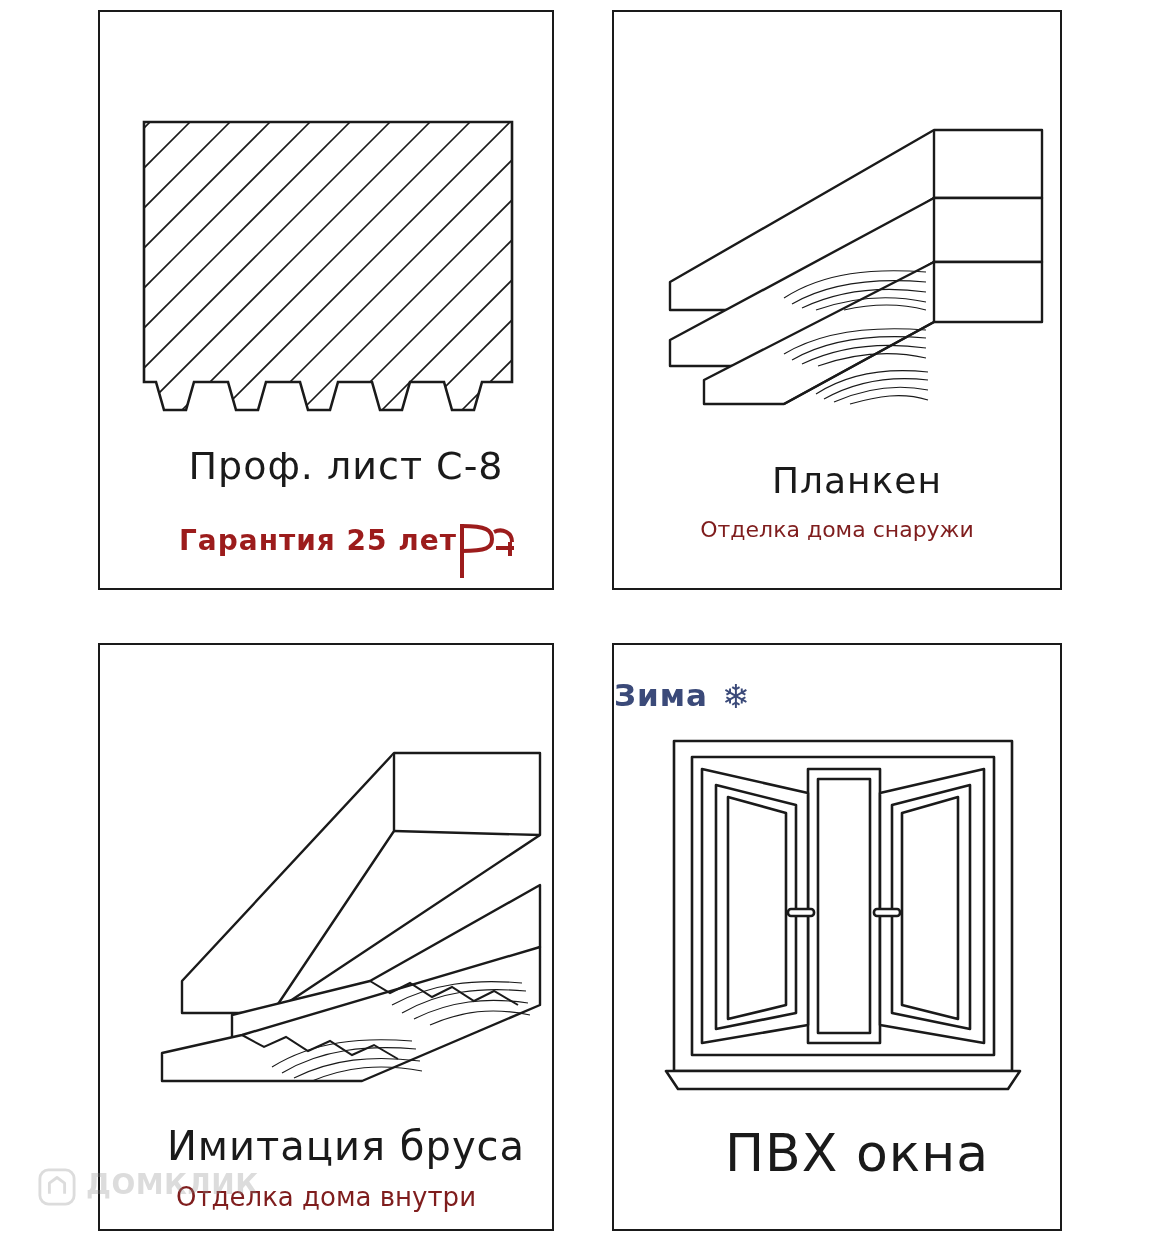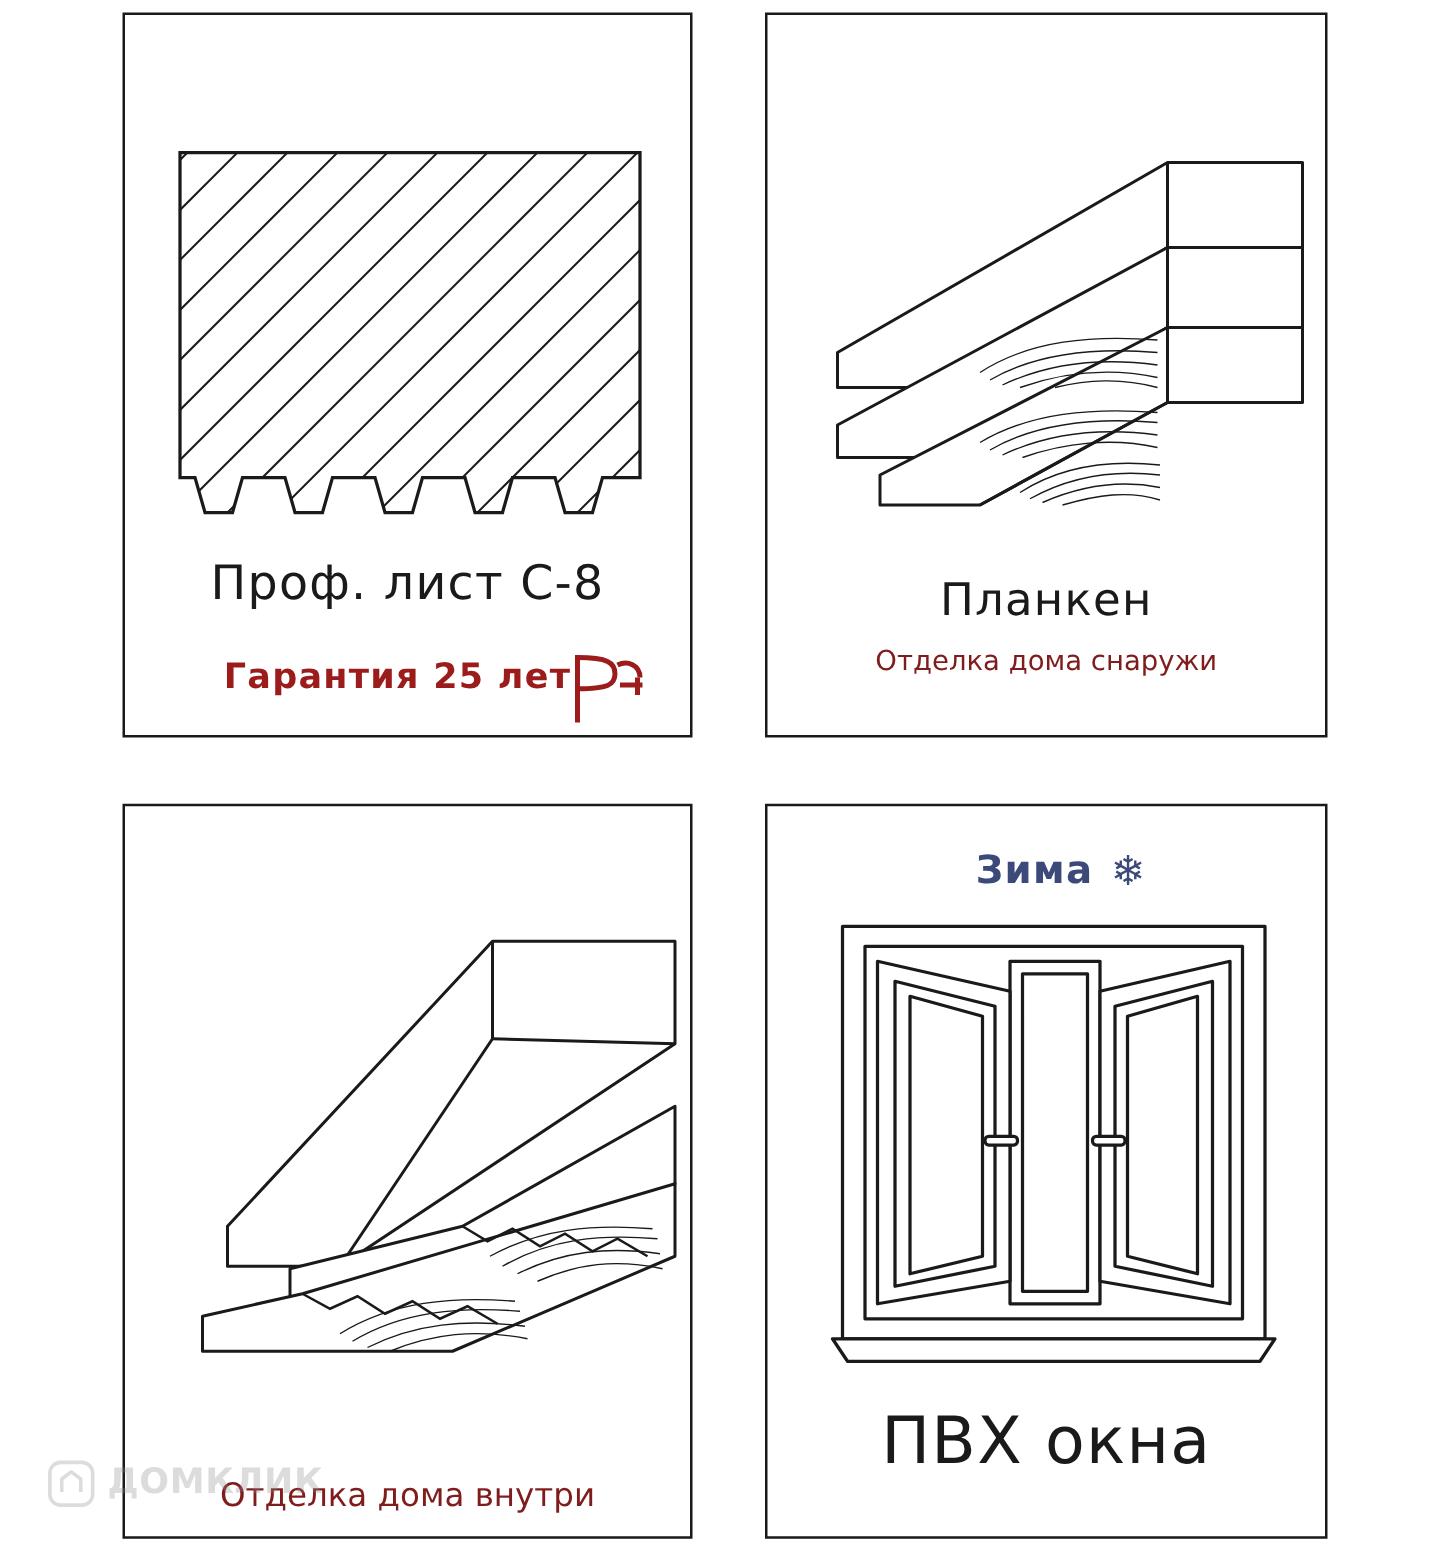--- a/index.html
+++ b/index.html
@@ -9,21 +9,21 @@
   #card-prof{left:98px;top:10px;width:456px;height:580px;}
   #card-planken{left:612px;top:10px;width:450px;height:580px;}
   #card-imit{left:98px;top:643px;width:456px;height:588px;}
   #card-pvh{left:612px;top:643px;width:450px;height:588px;}
 
   .title-red{
     color:#9c1c1c;font-family:"DejaVu Sans",sans-serif;font-weight:bold;
     text-align:center;letter-spacing:1px;
   }
   .title-dark{
-    color:#1a1a1a;text-align:center;font-family:"DejaVu Sans",sans-serif;
+    color:#1a1a1a;text-align:center;font-family:"DejaVu Sans",sans-serif;padding-left:20px;
   }
   .subtitle-dark{
     color:#7f1d1d;text-align:center;font-family:"DejaVu Sans",sans-serif;
   }
 
   
   #prof-heading{position:absolute;left:0;top:48px;width:100%;font-size:38px;}
   #prof-sheet{position:absolute;left:42px;top:108px;width:372px;height:310px;}
   #prof-badge{
     position:absolute;left:155px;top:245px;width:146px;height:53px;
@@ -40,22 +40,22 @@
   #planken-name{position:absolute;left:0;top:448px;width:100%;font-size:36px;letter-spacing:1px;}
   #planken-sub{position:absolute;left:0;top:505px;width:100%;font-size:22px;}
 
   
   #imit-img{position:absolute;left:22px;top:90px;width:420px;height:380px;}
   #imit-name{position:absolute;left:0;top:478px;width:100%;font-size:40px;letter-spacing:1px;}
   #imit-sub{position:absolute;left:0;top:537px;width:100%;font-size:26px;}
 
   
   #pvh-season{
-    position:absolute;left:0;top:32px;width:100%;text-align:center;
-    color:#3b4a79;font-size:31px;font-weight:bold;letter-spacing:1px;padding-left:12px;
+    position:absolute;left:0;top:32px;width:100%;text-align:left;
+    color:#3b4a79;font-size:31px;font-weight:bold;letter-spacing:1px;
   }
   #pvh-snow{display:inline-block;margin-left:14px;color:#3b4a79;font-size:33px;vertical-align:-2px;}
   #pvh-img{position:absolute;left:44px;top:88px;width:370px;height:370px;}
   #pvh-name{position:absolute;left:0;top:478px;width:100%;font-size:52px;letter-spacing:1px;}
 
   
   #watermark{
     position:absolute;left:38px;top:1168px;display:flex;align-items:flex-start;gap:10px;
     opacity:.30;
   }
@@ -201,20 +201,21 @@
           <path d="M308,290 C340,276 370,272 408,280"></path>
 
           <path d="M150,332 C192,306 240,302 290,306"></path>
           <path d="M160,338 C200,314 246,310 294,314"></path>
           <path d="M172,343 C210,324 250,320 298,326"></path>
           <path d="M190,346 C224,332 258,328 300,336"></path>
         </g>
       </svg>
     </div>
 
+    <div class="title-dark" id="imit-name">Имитация бруса</div>
 
     <div class="subtitle-dark" id="imit-sub">Отделка дома внутри</div>
   </div>
 
   <div class="card" id="card-pvh">
 
     <div id="pvh-season">
       <span>Зима</span><span id="pvh-snow">❄</span>
     </div>
 

